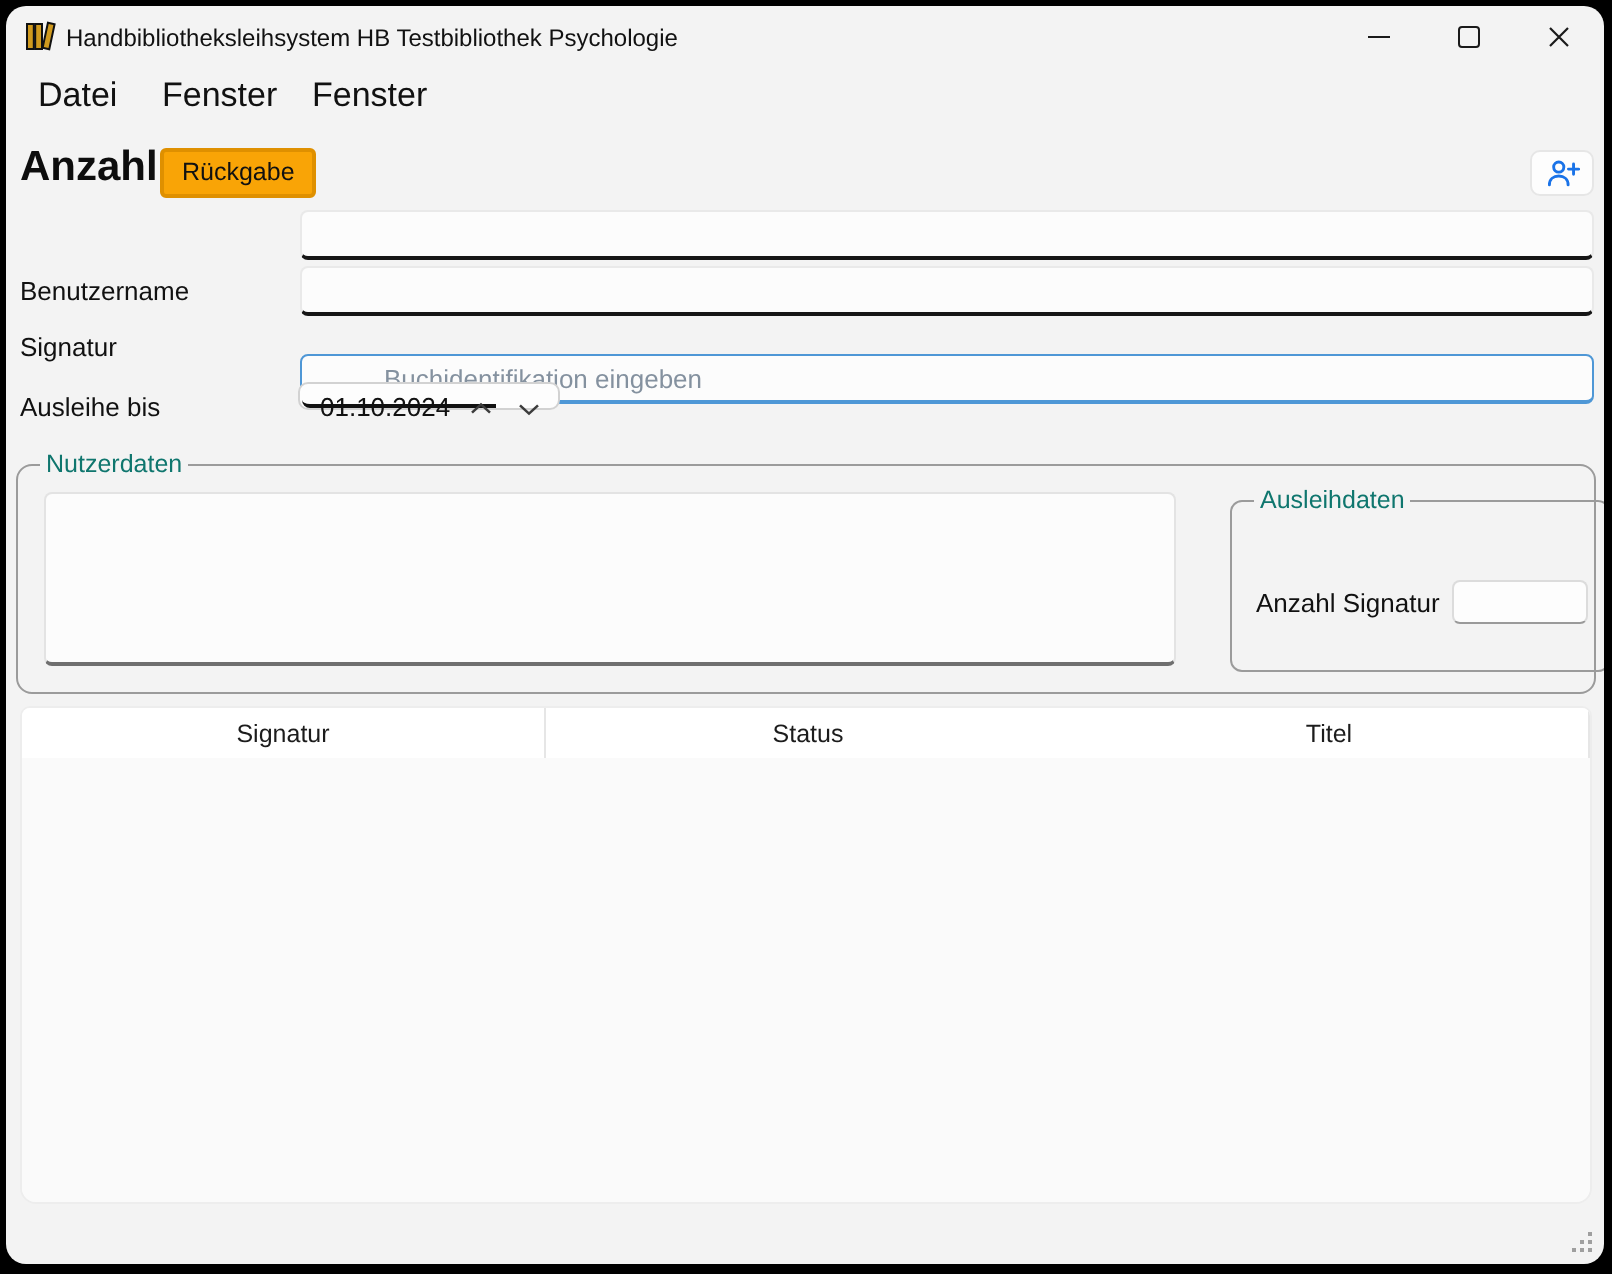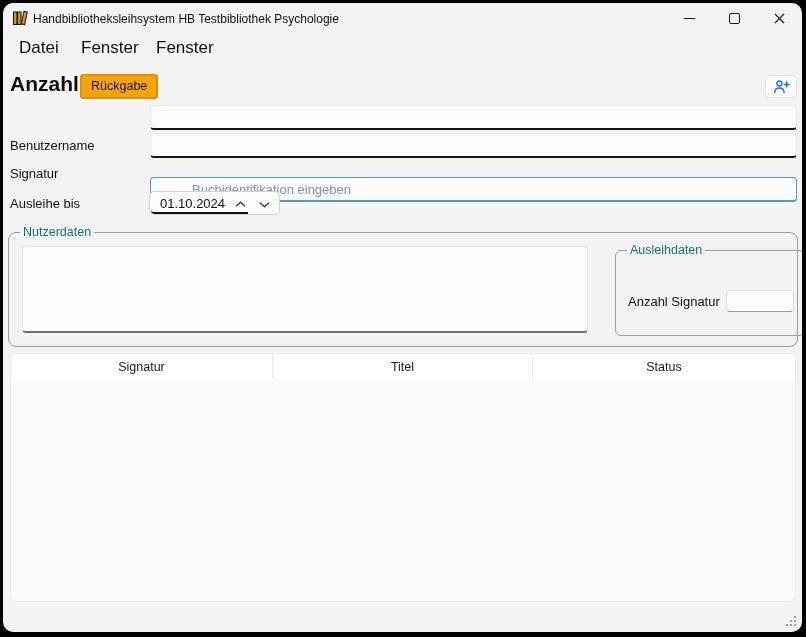--- a/index.html
+++ b/index.html
@@ -39,21 +39,21 @@
   
   .field-label{position:absolute;left:7px;height:25px;line-height:25px;font-size:13px;color:#111;white-space:nowrap;}
   .text-input{
     position:absolute;left:147px;width:647px;height:25px;box-sizing:border-box;
     background:#fcfcfc;border:1px solid #e9e9e9;border-bottom:2px solid #161616;border-radius:4px;
     font-family:"Liberation Sans",sans-serif;font-size:13px;color:#111;padding:0 8px;outline:none;
   }
   .text-input.focused{border:1px solid var(--accent-focus,#4E97D6);border-bottom:2px solid var(--accent-focus,#4E97D6);}
   .text-input::placeholder{color:#84919f;opacity:1;}
   .spinbox{
-    position:absolute;left:146px;top:188px;width:131px;height:24px;box-sizing:border-box;
+    position:absolute;left:146px;top:188px;width:131px;height:14px;box-sizing:border-box;
     background:#fdfdfd;border:1px solid #d2d2d2;border-radius:5px;
   }
   .spin-value{
     position:absolute;left:1px;top:1px;bottom:0;width:97px;
     border-bottom:2px solid #111;border-bottom-left-radius:4px;
     font-size:13px;color:#111;line-height:22px;padding-left:9px;box-sizing:border-box;
   }
   .spin-btn{position:absolute;top:0;height:24px;width:23px;display:flex;align-items:center;justify-content:center;}
   .spin-up{left:79px;} .spin-down{left:103px;}
   
@@ -168,22 +168,22 @@
     <div class="groupbox" id="ausleihdaten-group">
       <span class="groupbox-label">Ausleihdaten</span>
       <span class="anzahl-label">Anzahl Signatur</span>
       <input class="anzahl-input" type="text" value="" style="">
     </div>
   </div>
 
   <div class="table-wrap">
     <div class="table-header">
       <div class="th th-1">Signatur</div>
+      <div class="th th-3">Status</div>
       <div class="th th-2">Titel</div>
-      <div class="th th-3">Status</div>
     </div>
     <div class="table-body"></div>
   </div>
 
   <div class="resize-grip">
     <i style="right:0;bottom:0;"></i>
       <i style="right:0;bottom:4px;"></i>
       <i style="right:0;bottom:8px;"></i>
     <i style="right:4px;bottom:0;"></i>
       <i style="right:4px;bottom:4px;"></i>

